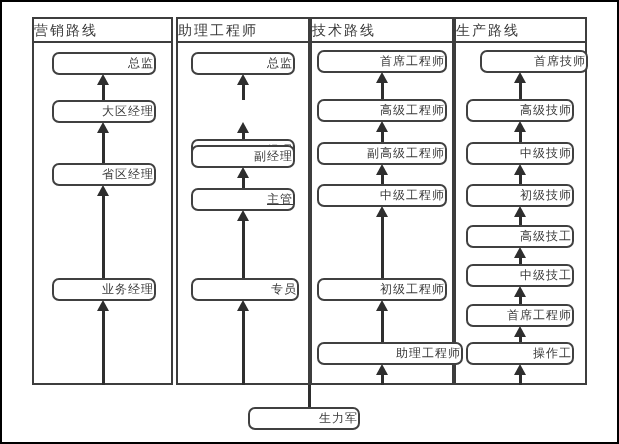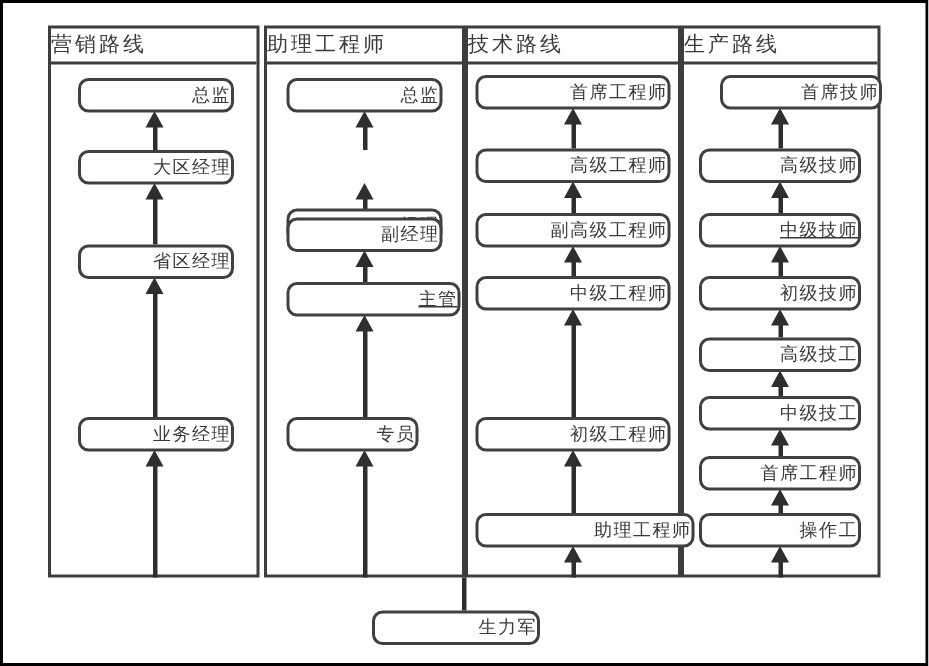--- a/index.html
+++ b/index.html
@@ -118,22 +118,22 @@
       <div class="stem"></div>
     </div>
   <div class="arrow" style="left:95px; top:298px; height:85px;">
       <div class="head"></div>
       <div class="stem"></div>
     </div>
 
   <div class="node" style="left:189px; top:50px;  width:104px;">总监</div>
   <div class="node" style="left:189px; top:98px;  width:104px;margin-top:39px;">经理</div>
   <div class="node" style="left:189px; top:143px; width:104px;">副经理</div>
-  <div class="node" style="left:189px; top:186px; width:116px;text-decoration:underline;">主管</div>
-  <div class="node" style="left:189px; top:276px; width:88px;padding-left:31px;">专员</div>
+  <div class="node" style="left:189px; top:186px; width:104px;text-decoration:underline;">主管</div>
+  <div class="node" style="left:189px; top:276px; width:108px;padding-left:31px;">专员</div>
 
   <div class="arrow" style="left:235px; top:72px;  height:26px;">
       <div class="head"></div>
       <div class="stem"></div>
     </div>
   <div class="arrow" style="left:235px; top:120px; height:23px;">
       <div class="head"></div>
       <div class="stem"></div>
     </div>
   <div class="arrow" style="left:235px; top:165px; height:21px;">
@@ -176,21 +176,21 @@
       <div class="head"></div>
       <div class="stem"></div>
     </div>
   <div class="arrow" style="left:374px; top:362px; height:21px;">
       <div class="head"></div>
       <div class="stem"></div>
     </div>
 
   <div class="node" style="left:464px; top:48px;  width:108px;margin-left:14px;">首席技师</div>
   <div class="node" style="left:464px; top:97px;  width:108px;">高级技师</div>
-  <div class="node" style="left:464px; top:140px; width:108px;text-decoration:underline;">中级技师</div>
+  <div class="node" style="left:464px; top:140px; width:108px;">中级技师</div>
   <div class="node" style="left:464px; top:182px; width:108px;">初级技师</div>
   <div class="node" style="left:464px; top:223px; width:108px;">高级技工</div>
   <div class="node" style="left:464px; top:262px; width:108px;">中级技工</div>
   <div class="node" style="left:464px; top:302px; width:108px;">首席工程师</div>
   <div class="node" style="left:464px; top:340px; width:108px;">操作工</div>
 
   <div class="arrow" style="left:512px; top:70px;  height:27px;">
       <div class="head"></div>
       <div class="stem"></div>
     </div>

